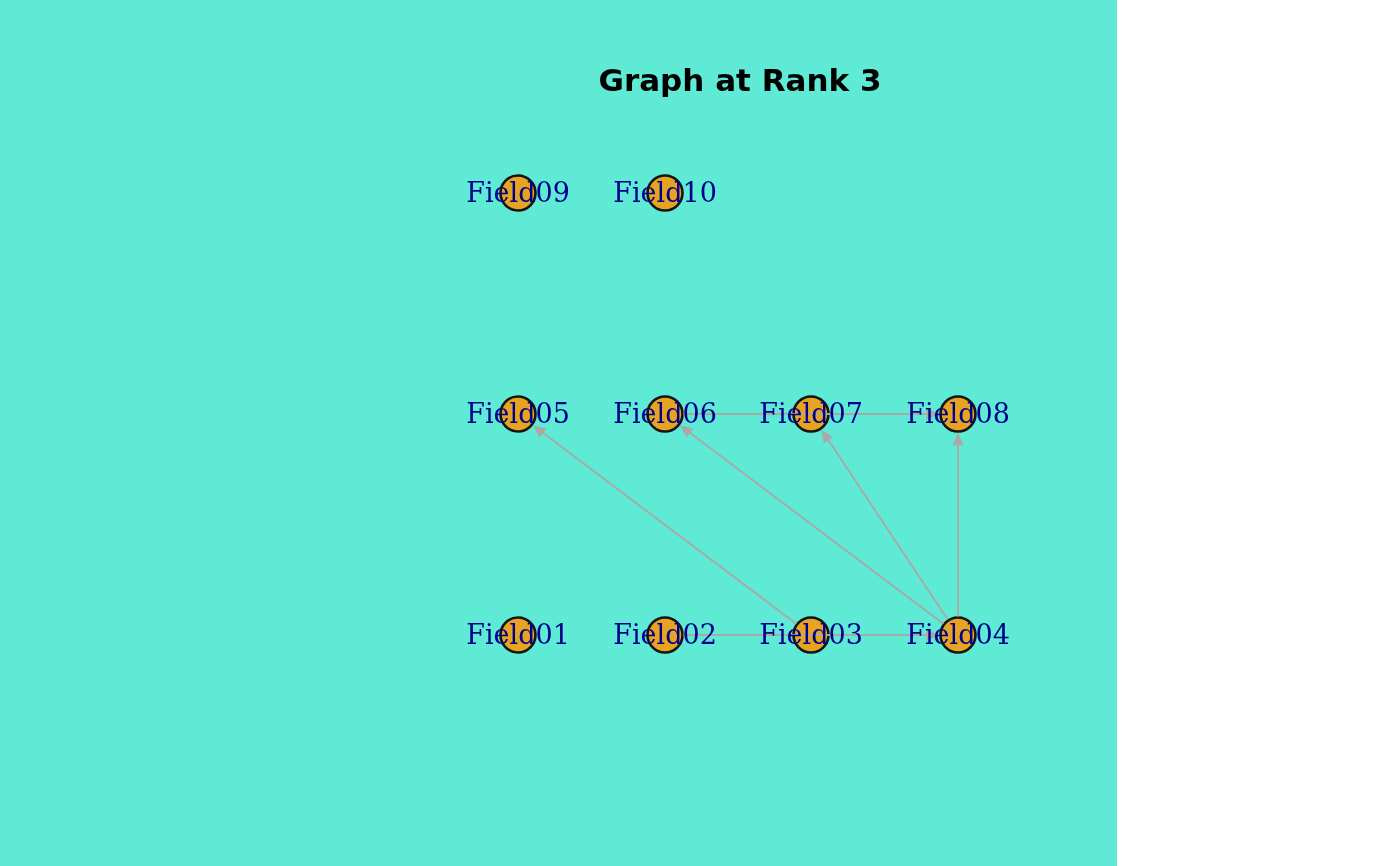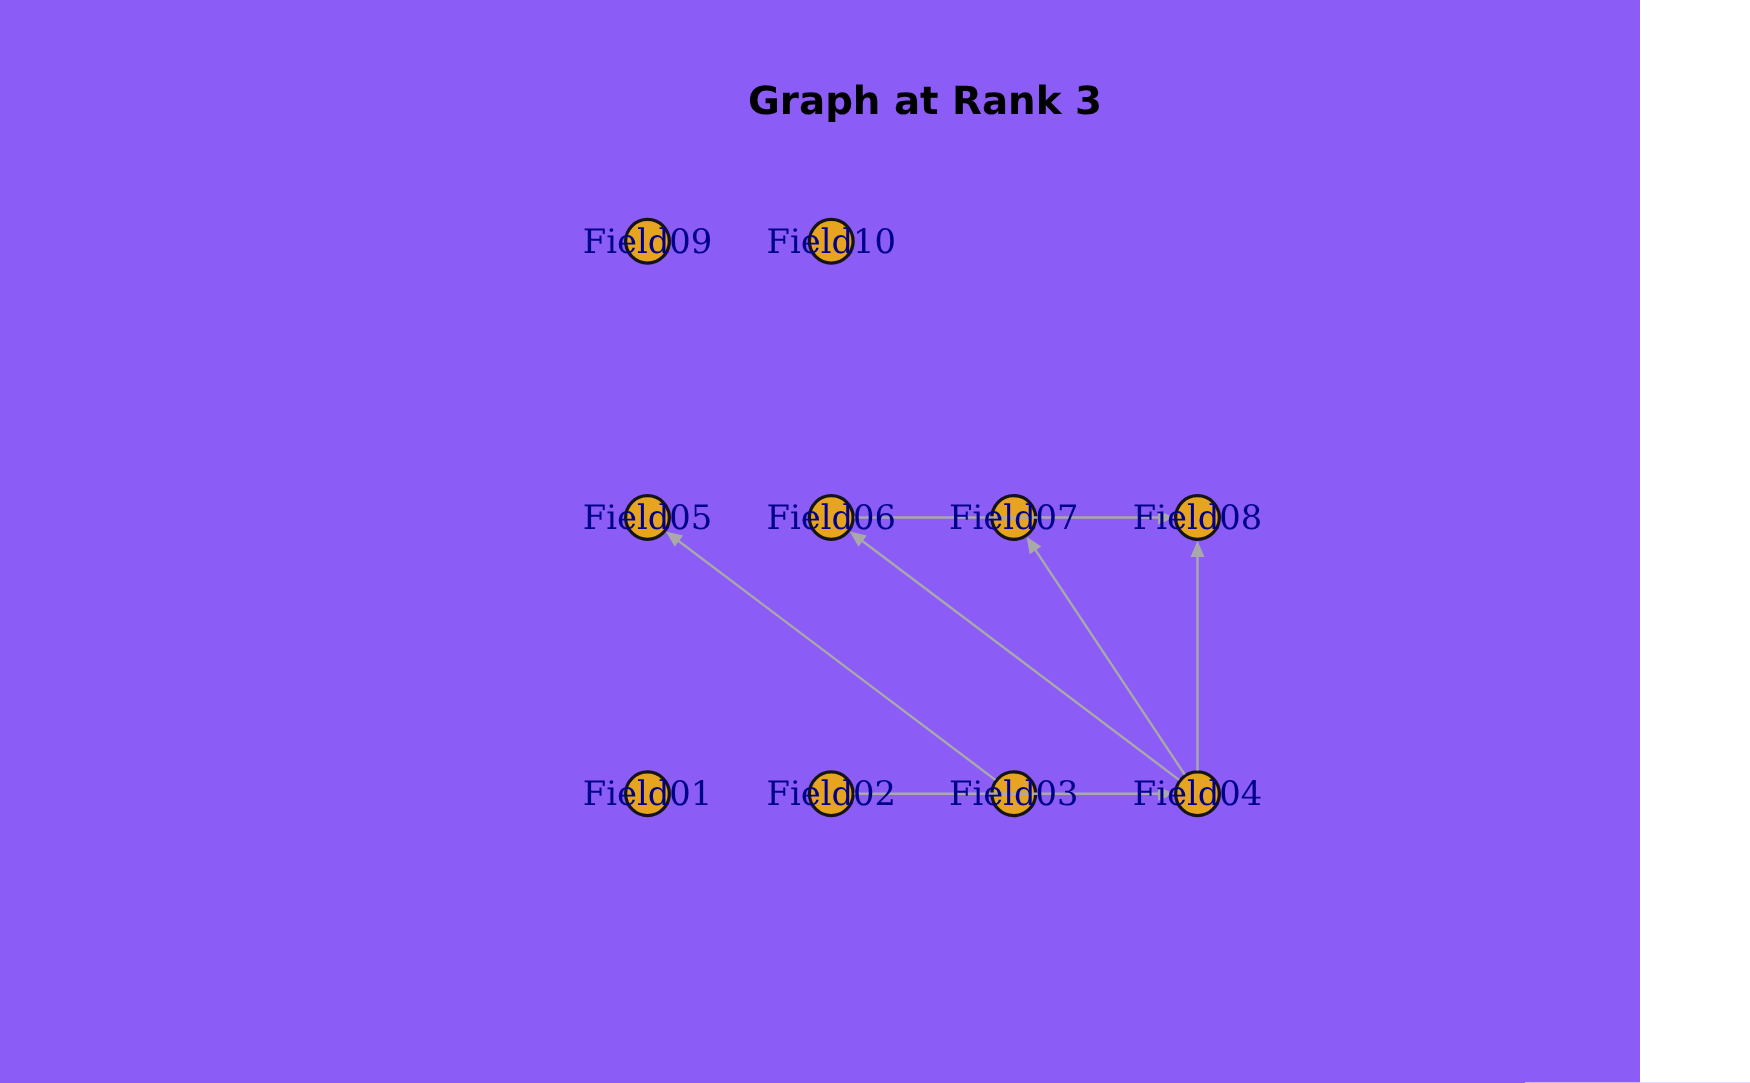--- a/index.html
+++ b/index.html
@@ -3,23 +3,23 @@
 <meta charset="utf-8">
 <style>
   html,body{
     margin:0;
     padding:0;
     background:#ffffff;
     font-family:"DejaVu Sans", sans-serif;
   }
   .stage{
     position:relative;
-    width:1312px;
+    width:1117px;
     height:866px;
-    background:#8b5cf6;
+    background:#5eead4;
     overflow:hidden;
   }
   svg{ display:block; }
   .plot-title{
     font-family:"DejaVu Sans", sans-serif;
     font-weight:bold;
     font-size:31px;
   }
   .node-label{
     font-family:"DejaVu Serif","Liberation Serif", serif;

